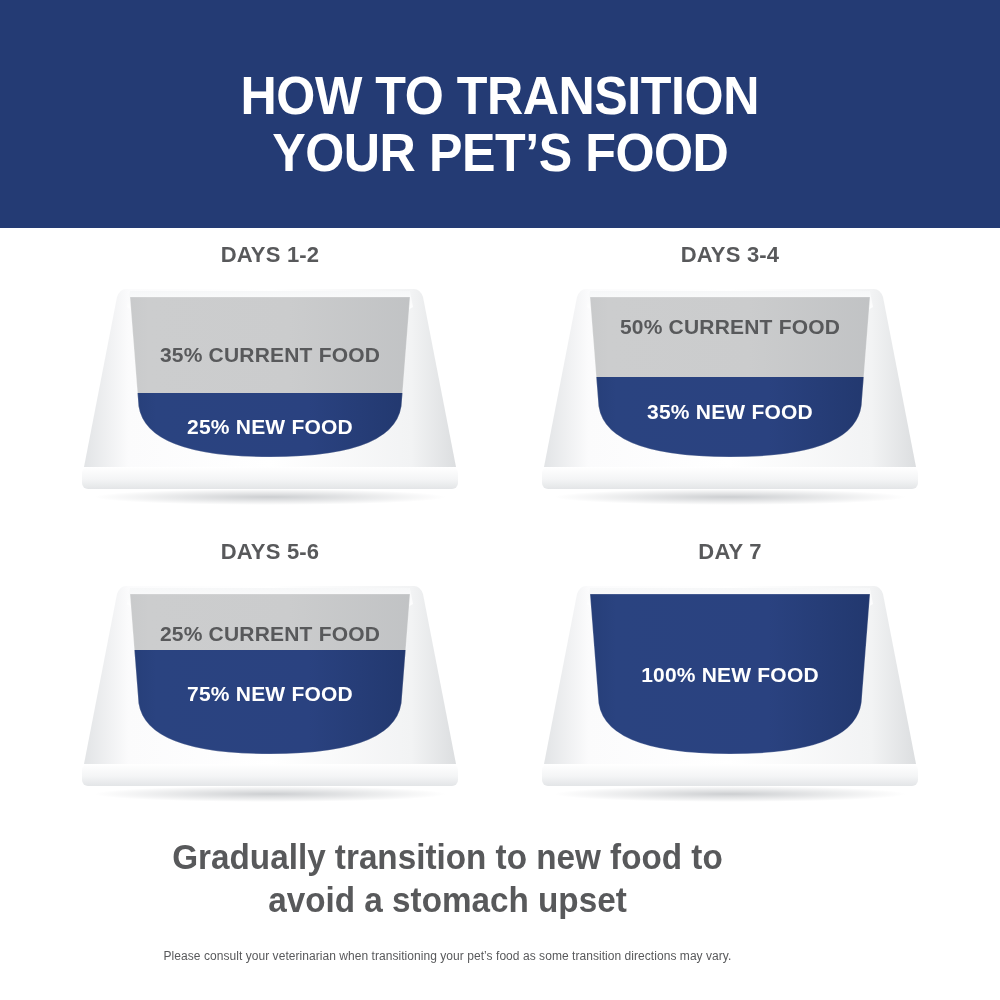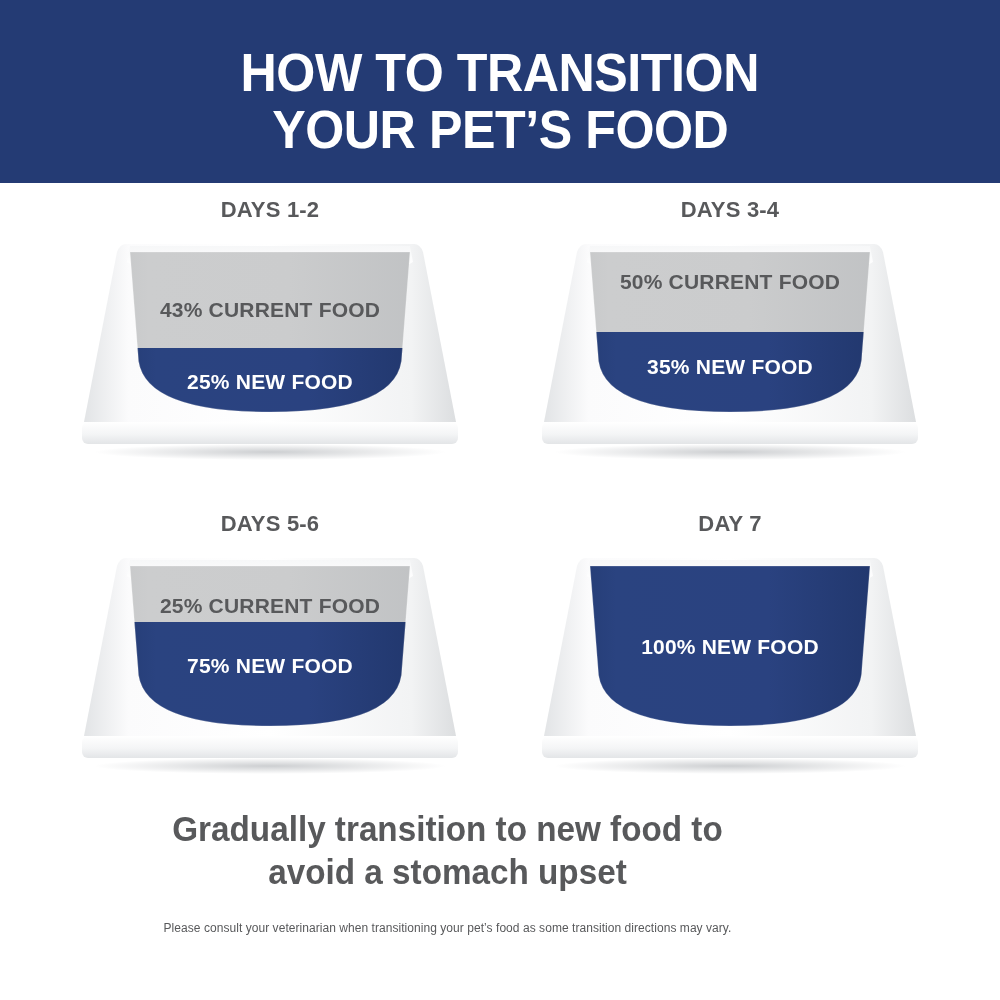--- a/index.html
+++ b/index.html
@@ -11,21 +11,21 @@
     height: 1000px;
     background: #ffffff;
     font-family: "Liberation Sans", sans-serif;
     overflow: hidden;
     position: relative;
   }
 
   
   .header {
     width: 1000px;
-    height: 183px;
+    height: 228px;
     background: #243B74;
     display: flex;
     flex-direction: column;
     align-items: center;
     justify-content: center;
     box-sizing: border-box;
     padding-top: 19px;
   }
   .header-line {
     color: #ffffff;
@@ -174,21 +174,21 @@
           <path d="M46,8 Q40,8 37,16 L4,186 L376,186 L343,16 Q340,8 334,8 Z" fill="url(#gStand0)"></path>
           <rect x="2" y="186" width="376" height="22" rx="6" fill="url(#gBase0)"></rect>
           <path d="M50,10 L330,10 L333,26 L326,30 L54,30 L47,26 Z" fill="url(#gRim0)"></path>
 
           <g clip-path="url(#clipBowl0)">
             <rect x="0" y="0" width="380" height="230" fill="url(#gGray0)"></rect>
             <rect x="0" y="112" width="380" height="120" fill="url(#gNavy0)"></rect>
           </g>
           <path d="M50,16 L330,16 L322,118 Q322,176 190,176 Q58,176 58,118 Z" fill="none" stroke="#ffffff" stroke-opacity="0.25" stroke-width="1"></path>
         </svg>
-        <div class="fill-label label-current">43% CURRENT FOOD</div>
+        <div class="fill-label label-current">35% CURRENT FOOD</div>
         <div class="fill-label label-new">25% NEW FOOD</div>
       </div>
     </div>
 
     <div class="panel p1">
       <div class="panel-title">DAYS 3-4</div>
       <div class="bowl-wrap">
         <svg width="380" height="230" viewBox="0 0 380 230">
           <defs>
             <clipPath id="clipBowl1">
@@ -205,21 +205,21 @@
           </g>
           <path d="M50,16 L330,16 L322,118 Q322,176 190,176 Q58,176 58,118 Z" fill="none" stroke="#ffffff" stroke-opacity="0.25" stroke-width="1"></path>
         </svg>
         <div class="fill-label label-current">50% CURRENT FOOD</div>
         <div class="fill-label label-new">35% NEW FOOD</div>
       </div>
     </div>
 
   </div>
 
-  <div class="row" style="margin-top:45px;">
+  <div class="row" style="margin-top:28px;">
 
     <div class="panel p2">
       <div class="panel-title">DAYS 5-6</div>
       <div class="bowl-wrap">
         <svg width="380" height="230" viewBox="0 0 380 230">
           <defs>
             <clipPath id="clipBowl2">
               <path d="M50,16 L330,16 L322,118 Q322,176 190,176 Q58,176 58,118 Z"></path>
             </clipPath>
           </defs>

